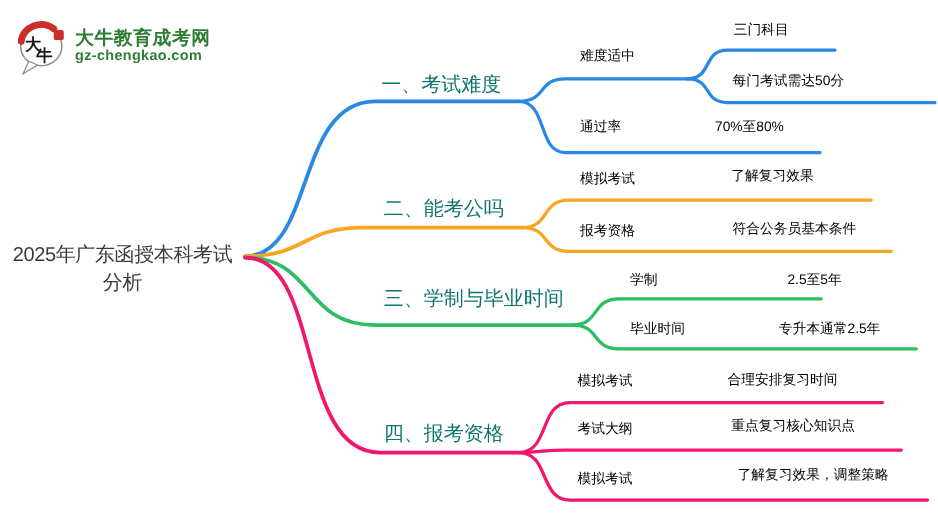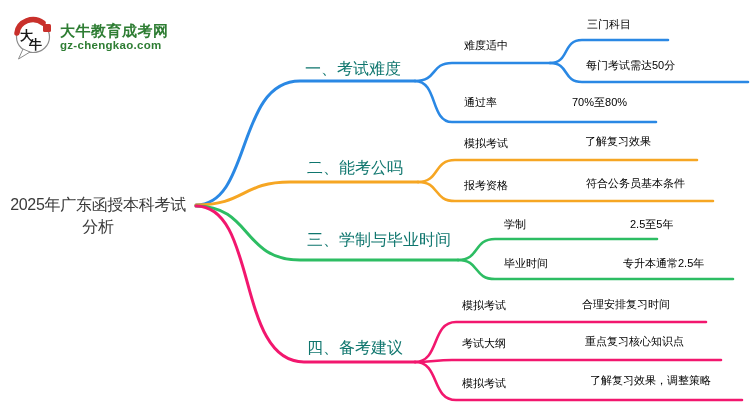--- a/index.html
+++ b/index.html
@@ -80,21 +80,21 @@
   <div class="node" style="left:585px;top:132px;">了解复习效果</div>
   <div class="node" style="left:464px;top:176px;">报考资格</div>
   <div class="node node-main" style="left:307px;top:230px;">三、学制与毕业时间</div>
 
   <div class="node" style="left:586px;top:174px;">符合公务员基本条件</div>
   <div class="node" style="left:504px;top:215px;">学制</div>
   <div class="node" style="left:630px;top:215px;">2.5至5年</div>
   <div class="node" style="left:504px;top:254px;">毕业时间</div>
   <div class="node" style="left:623px;top:254px;">专升本通常2.5年</div>
 
-  <div class="node node-main" style="left:307px;top:338px;">四、备考建议</div>
+  <div class="node node-main" style="left:307px;top:338px;">四、报考资格</div>
   <div class="node" style="left:462px;top:296px;">模拟考试</div>
   <div class="node" style="left:582px;top:295px;">合理安排复习时间</div>
   <div class="node" style="left:462px;top:334px;">考试大纲</div>
   <div class="node" style="left:585px;top:332px;text-align:center;">重点复习核心知识点</div>
   <div class="node" style="left:462px;top:374px;">模拟考试</div>
   <div class="node" style="left:590px;top:371px;">了解复习效果，调整策略</div>
 
 </div>
 
 </body></html>

